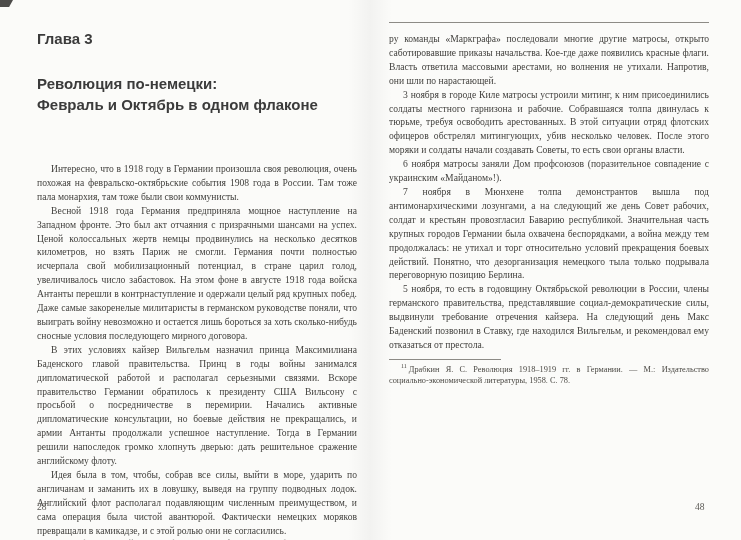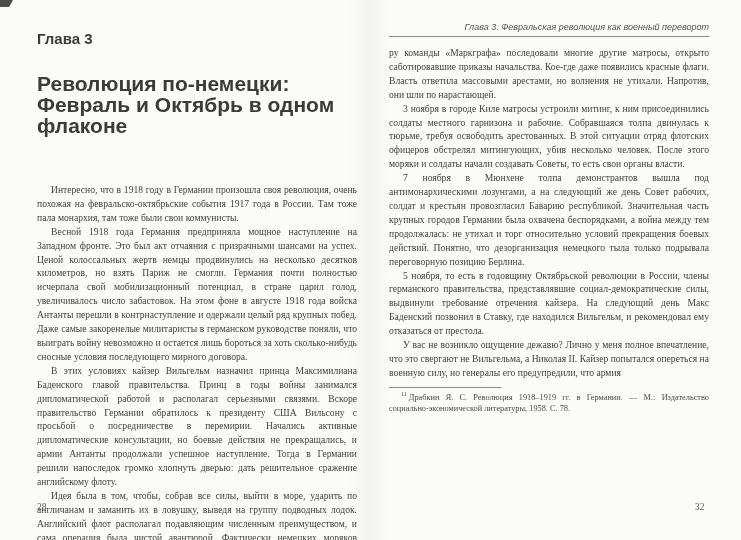--- a/index.html
+++ b/index.html
@@ -37,21 +37,21 @@
     margin: 0;
     font-family: "Liberation Sans", sans-serif;
     font-weight: bold;
     font-size: 15px;
     color: #3b3b3b;
   }
   .chapter-title {
     margin: 26px 0 0 0;
     font-family: "Liberation Sans", sans-serif;
     font-weight: bold;
-    font-size: 21px;
+    font-size: 15px;
     line-height: 21px;
     color: #3b3b3b;
     white-space: pre-line;
   }
 
   .body-text { margin-top: 47px; }
   .page-right .body-text { margin-top: 9px; }
 
   .body-text p {
     margin: 0;
@@ -106,38 +106,37 @@
 <div class="spread">
 
   <div class="corner-mark"></div>
   <div class="gutter"></div>
 
   <div class="page page-left">
     <h2 class="chapter-label">Глава 3</h2>
     <h1 class="chapter-title">Революция по-немецки:
 Февраль и Октябрь в одном флаконе</h1>
     <div class="body-text">
-        <p>Интересно, что в 1918 году в Германии произошла своя революция, очень похожая на февральско-октябрьские события 1917 года в России. Там тоже пала монархия, там тоже были свои коммунисты.</p>
+        <p>Интересно, что в 1918 году в Германии произошла своя революция, очень похожая на февральско-октябрьские события 1908 года в России. Там тоже пала монархия, там тоже были свои коммунисты.</p>
         <p>Весной 1918 года Германия предприняла мощное наступление на Западном фронте. Это был акт отчаяния с призрачными шансами на успех. Ценой колоссальных жертв немцы продвинулись на несколько десятков километров, но взять Париж не смогли. Германия почти полностью исчерпала свой мобилизационный потенциал, в стране царил голод, увеличивалось число забастовок. На этом фоне в августе 1918 года войска Антанты перешли в контрнаступление и одержали целый ряд крупных побед. Даже самые закоренелые милитаристы в германском руководстве поняли, что выиграть войну невозможно и остается лишь бороться за хоть сколько-нибудь сносные условия последующего мирного договора.</p>
         <p>В этих условиях кайзер Вильгельм назначил принца Максимилиана Баденского главой правительства. Принц в годы войны занимался дипломатической работой и располагал серьезными связями. Вскоре правительство Германии обратилось к президенту США Вильсону с просьбой о посредничестве в перемирии. Начались активные дипломатические консультации, но боевые действия не прекращались, и армии Антанты продолжали успешное наступление. Тогда в Германии решили напоследок громко хлопнуть дверью: дать решительное сражение английскому флоту.</p>
         <p>Идея была в том, чтобы, собрав все силы, выйти в море, ударить по англичанам и заманить их в ловушку, выведя на группу подводных лодок. Английский флот располагал подавляющим численным преимуществом, и сама операция была чистой авантюрой. Фактически немецких моряков превращали в камикадзе, и с этой ролью они не согласились.</p>
         <p>28 октября на линейном корабле «Маркграф» вспыхнул бунт. Приме-</p>
       </div>
   </div>
 
   <div class="page page-right">
-    <div class="running-header">Глава 3. Февральская революция как военный переворот</div>
     <div class="header-rule"></div>
     <div class="body-text">
         <p class="no-indent">ру команды «Маркграфа» последовали многие другие матросы, открыто саботировавшие приказы начальства. Кое-где даже появились красные флаги. Власть ответила массовыми арестами, но волнения не утихали. Напротив, они шли по нарастающей.</p>
         <p>3 ноября в городе Киле матросы устроили митинг, к ним присоединились солдаты местного гарнизона и рабочие. Собравшаяся толпа двинулась к тюрьме, требуя освободить арестованных. В этой ситуации отряд флотских офицеров обстрелял митингующих, убив несколько человек. После этого моряки и солдаты начали создавать Советы, то есть свои органы власти.</p>
+        <p>6 ноября матросы заняли Дом профсоюзов (поразительное совпадение с украинским «Майданом»!).</p>
         <p>7 ноября в Мюнхене толпа демонстрантов вышла под антимонархическими лозунгами, а на следующий же день Совет рабочих, солдат и крестьян провозгласил Баварию республикой. Значительная часть крупных городов Германии была охвачена беспорядками, а война между тем продолжалась: не утихал и торг относительно условий прекращения боевых действий. Понятно, что дезорганизация немецкого тыла только подрывала переговорную позицию Берлина.</p>
         <p>5 ноября, то есть в годовщину Октябрьской революции в России, члены германского правительства, представлявшие социал-демократические силы, выдвинули требование отречения кайзера. На следующий день Макс Баденский позвонил в Ставку, где находился Вильгельм, и рекомендовал ему отказаться от престола.</p>
-        <p>У вас не возникло ощущение дежавю? Лично у меня полное впечатление, что это свергают не Вильгельма, а Николая II. Кайзер попытался опереться на военную силу, но генералы его предупредили, что армия</p>
       </div>
     <div class="footnote-rule"></div>
     <div class="footnote"><sup>11</sup><span>Драбкин Я. С. Революция 1918–1919 гг. в Германии. — М.: Издательство социально-экономической литературы, 1958. С. 78.</span></div>
   </div>
 
   <div class="pagenum pagenum-left">28</div>
-  <div class="pagenum pagenum-right">32</div>
+  <div class="pagenum pagenum-right">48</div>
 
 </div>
 
 </body></html>

